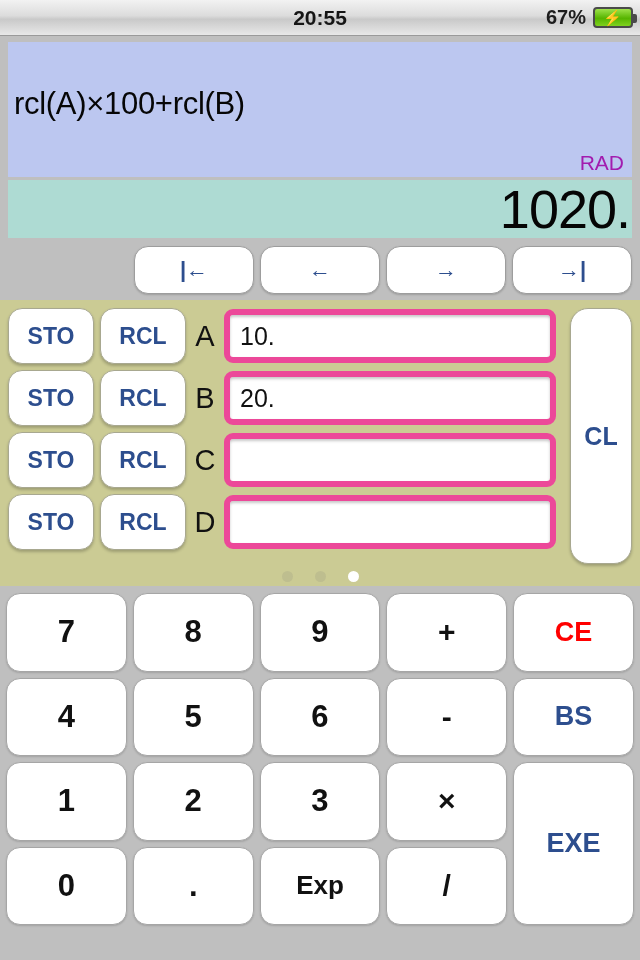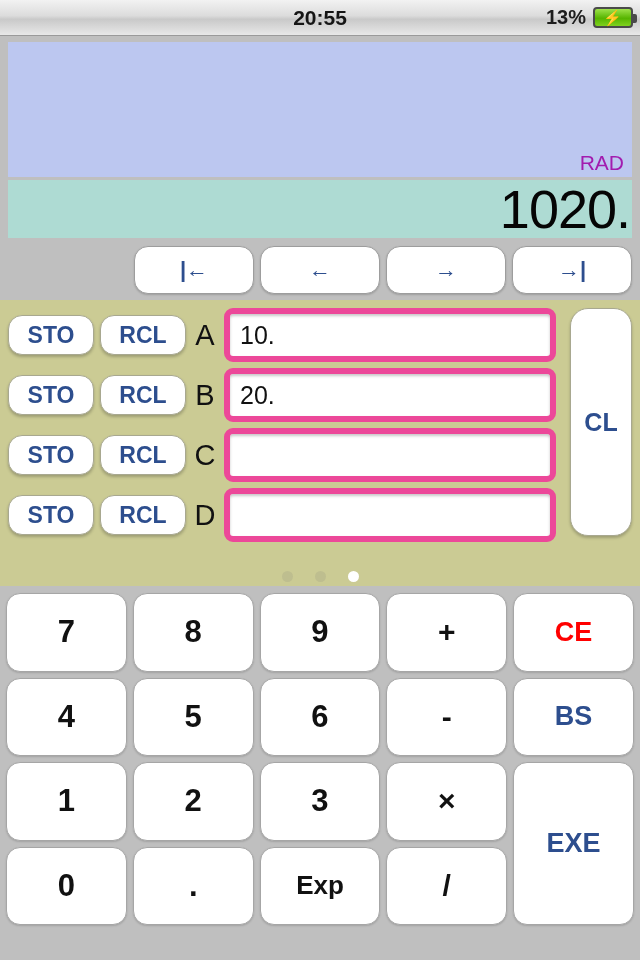--- a/index.html
+++ b/index.html
@@ -78,40 +78,40 @@
     box-shadow: 0 1px 2px rgba(0,0,0,0.18);
   }
 
   
   .mem-panel {
     background: #cbcb94; padding: 8px 8px 0 8px;
     height: 286px; position: relative;
   }
   .mem-row { display: flex; align-items: center; gap: 6px; margin-bottom: 6px; }
   .mem-btn {
-    width: 86px; height: 40px; background: #fff;
+    width: 86px; height: 56px; background: #fff;
     border: 1px solid #a8a890; border-radius: 14px;
     display: flex; align-items: center; justify-content: center;
     font-size: 23px; font-weight: bold; color: #2d4e8e;
     box-shadow: 0 2px 3px rgba(0,0,0,0.22);
   }
   .mem-label {
     width: 26px; text-align: center;
     font-size: 29px; color: #111;
   }
   .mem-field {
     flex: 1; height: 54px; background: #fff;
     border: 6px solid #ec4899; border-radius: 9px;
     display: flex; align-items: center; padding-left: 10px;
     font-size: 25px; color: #111;
     box-shadow: inset 0 2px 3px rgba(0,0,0,0.22);
   }
   .mem-right { position: absolute; right: 8px; top: 8px; }
   .cl-btn {
-    width: 62px; height: 228px; background: #fff;
+    width: 62px; height: 256px; background: #fff;
     border: 1px solid #a8a890; border-radius: 18px;
     display: flex; align-items: center; justify-content: center;
     font-size: 25px; font-weight: bold; color: #2d4e8e;
     box-shadow: 0 2px 3px rgba(0,0,0,0.22);
   }
   .dots {
     position: absolute; left: 0; right: 0; bottom: 4px;
     display: flex; justify-content: center; gap: 22px;
   }
   .dot { width: 11px; height: 11px; border-radius: 50%; background: #bebe8f; }
@@ -137,29 +137,30 @@
   .key.bs { color: #2d4e8e; font-size: 27px; }
   .key.exe { color: #2d4e8e; font-size: 27px; grid-row: span 2; }
   .key.small { font-size: 26px; }
 </style>
 </head>
 <body>
 
 <div class="statusbar">
   <div class="sb-time">20:55</div>
   <div class="sb-right">
-    <span class="batt-pct">13%</span>
+    <span class="batt-pct">67%</span>
     <span class="batt">
       <span class="bolt">⚡</span>
     </span>
   </div>
 </div>
 
 <div class="display-wrap">
   <div class="expr">
+    <div class="expr-text">rcl(A)×100+rcl(B)</div>
     <div class="angle-mode">RAD</div>
   </div>
   <div class="result">
     <div class="result-text">1020.</div>
   </div>
 </div>
 
 <div class="navrow">
   <div class="navbtn">|←</div>
   <div class="navbtn">←</div>

